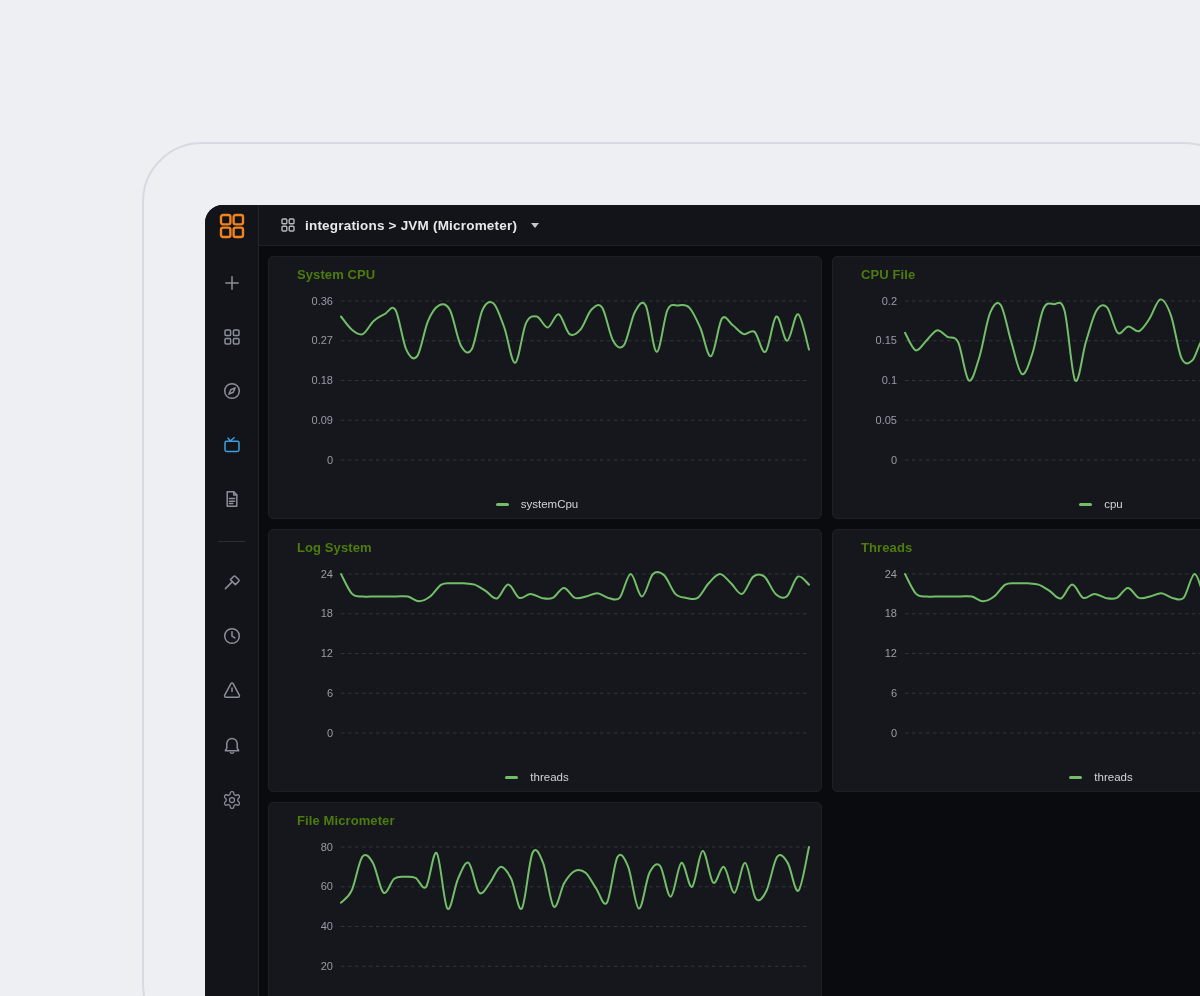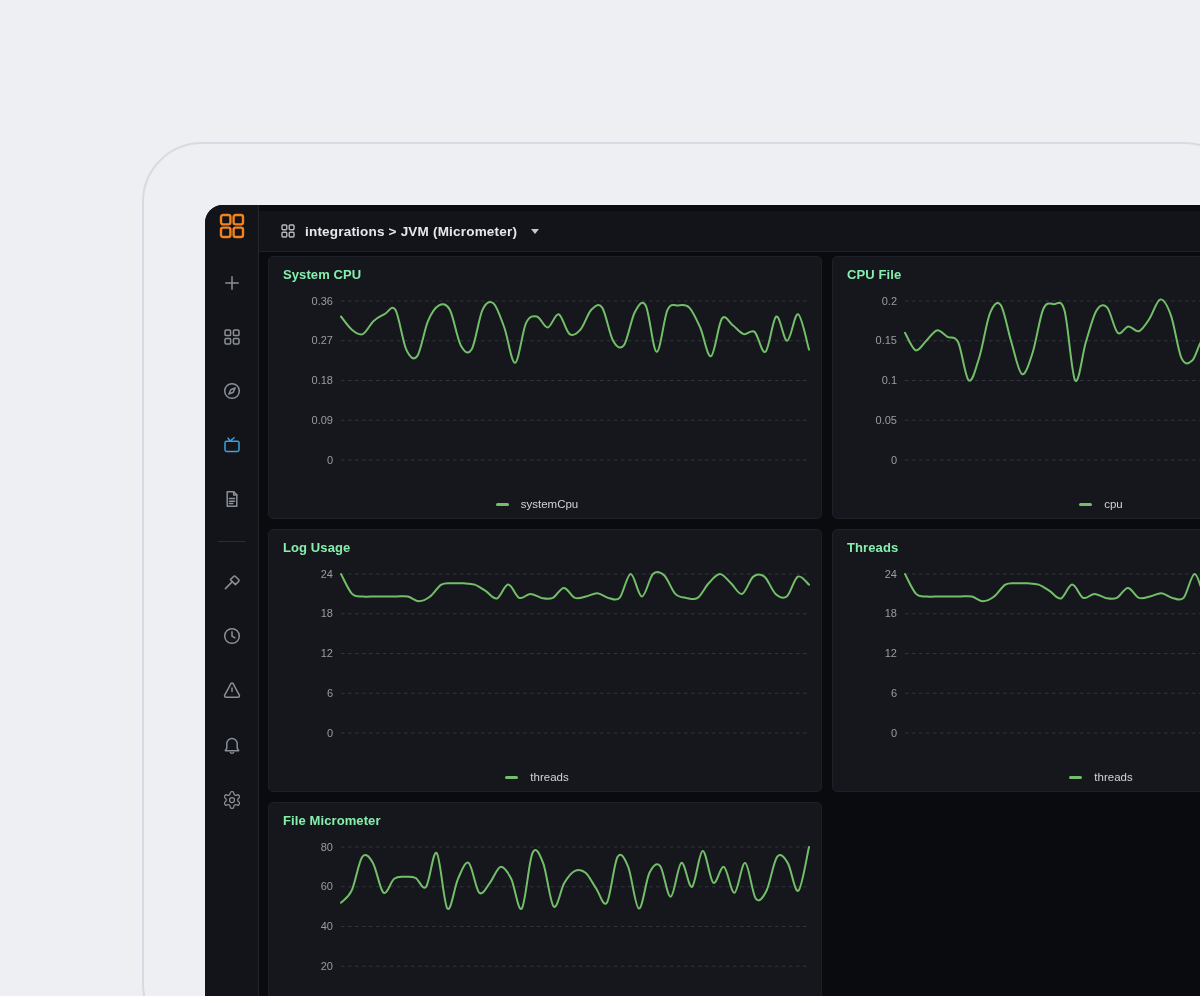--- a/index.html
+++ b/index.html
@@ -20,32 +20,32 @@
     display:flex; align-items:center; justify-content:center; cursor:pointer; }
   .side-item { position:absolute; left:0; width:53px; height:36px;
     display:flex; align-items:center; justify-content:center; cursor:pointer; }
   .si { stroke:#8b8f97; fill:none; stroke-width:1.5; stroke-linecap:round; stroke-linejoin:round; }
   .si.active { stroke:#3ba1e0; }
   .side-divider { position:absolute; left:13px; top:336px; width:27px; height:1px; background:#2c2e36; }
 
   
   .header { position:absolute; left:54px; top:0; width:941px; height:41px;
     background:#121419; border-bottom:1px solid #1f2127;
-    display:flex; align-items:center; padding-left:22px;margin-top:6px; }
+    display:flex; align-items:center; padding-left:22px; }
   .breadcrumb { display:flex; align-items:center; gap:10px; cursor:pointer; }
   .breadcrumb-text { color:#e7e8ea; font-size:13.5px; font-weight:700; letter-spacing:.2px; }
   .caret { width:0; height:0; margin-left:4px;
     border-left:4.5px solid transparent; border-right:4.5px solid transparent;
     border-top:5.5px solid #c5c7cc; }
 
   
   .panel { position:absolute; width:554px; height:263px; background:#15171c;
     border:1px solid #1e2027; border-radius:5px; overflow:hidden; }
-  .panel-title { position:absolute; left:14px; top:10px; font-size:13px; font-weight:700;
-    color:#86efac; letter-spacing:.1px; cursor:pointer; z-index:2; }
+  .panel-title { position:absolute; left:28px; top:10px; font-size:13px; font-weight:700;
+    color:#4d7c0f; letter-spacing:.1px; cursor:pointer; z-index:2; }
   .chart-svg { position:absolute; left:0; top:0; width:554px; height:263px; }
   .gridline { stroke:#32343c; stroke-width:1; stroke-dasharray:3.5 3.5; }
   .tick { fill:#989ca4; font-size:11px; text-anchor:end; font-family:"Liberation Sans",sans-serif; }
   .series-line { fill:none; stroke-width:2; stroke-linejoin:round; stroke-linecap:round; }
   .legend { position:absolute; left:0; right:16px; top:241px; display:flex; justify-content:center;
     align-items:center; gap:12px; cursor:pointer; }
   .legend-dash { width:13px; height:3px; border-radius:2px; background:#73bf69; }
   .legend-label { color:#d2d3d6; font-size:11.5px; }
 
   .p1 { left:63px;  top:51px; }
@@ -193,21 +193,21 @@
           <text x="64" y="206.5" class="tick">0</text>
           <path d="M72.0,75.8C73.8,78.7,79.1,92.0,82.6,93.3C86.2,94.6,89.7,87.1,93.3,83.8C96.8,80.4,100.4,74.1,103.9,73.4C107.5,72.8,111.0,77.8,114.5,79.8C118.1,81.8,121.6,78.1,125.2,85.3C128.7,92.6,132.3,121.1,135.8,123.5C139.4,125.9,142.9,110.9,146.5,99.7C150.0,88.4,153.5,64.5,157.1,55.9C160.6,47.3,164.2,43.1,167.7,48.0C171.3,52.9,174.8,73.8,178.4,85.3C181.9,96.9,185.5,115.4,189.0,117.1C192.5,118.9,196.1,106.5,199.6,95.7C203.2,84.8,206.7,60.0,210.3,52.0C213.8,43.9,217.4,46.9,220.9,47.2C224.5,47.4,228.0,40.8,231.5,53.5C235.1,66.3,238.6,118.2,242.2,123.5C245.7,128.8,249.3,97.0,252.8,85.3C256.4,73.7,259.9,59.4,263.5,53.5C267.0,47.7,270.5,46.7,274.1,50.4C277.6,54.1,281.2,72.6,284.7,75.8C288.3,79.0,291.8,69.7,295.4,69.4C298.9,69.2,302.5,75.5,306.0,74.2C309.5,72.9,313.1,66.8,316.6,61.5C320.2,56.2,323.7,42.9,327.3,42.4C330.8,41.9,334.4,48.5,337.9,58.3C341.5,68.1,345.0,93.7,348.5,101.2C352.1,108.8,355.6,106.8,359.2,103.6C362.7,100.4,366.3,84.5,369.8,82.2C373.4,79.8,376.9,90.6,380.5,89.3C384.0,88.0,387.5,75.8,391.1,74.2C394.6,72.6,398.2,77.7,401.7,79.8C405.3,81.9,408.8,88.7,412.4,86.9C415.9,85.2,419.5,67.1,423.0,69.4C426.5,71.8,430.1,94.6,433.6,101.2C437.2,107.9,440.7,112.4,444.3,109.2C447.8,106.0,451.4,91.7,454.9,82.2C458.5,72.6,462.0,51.2,465.5,52.0C469.1,52.7,472.6,85.1,476.2,86.9C479.7,88.8,483.3,68.4,486.8,63.1C490.4,57.8,493.9,47.7,497.5,55.1C501.0,62.6,504.5,108.4,508.1,107.6C511.6,106.8,515.2,61.0,518.7,50.4C522.3,39.8,525.8,32.5,529.4,44.0C532.9,55.5,538.2,106.9,540.0,119.5" class="series-line" stroke="#73bf69"></path>
         </svg>
       <div class="legend">
         <span class="legend-dash"></span>
         <span class="legend-label">cpu</span>
       </div>
     </div>
 
     <div class="panel p3">
-      <div class="panel-title">Log Usage</div>
+      <div class="panel-title">Log System</div>
       <svg class="chart-svg" viewBox="0 0 554 263">
           <line x1="72" y1="44" x2="540" y2="44" class="gridline"></line>
           <text x="64" y="47.5" class="tick">24</text>
           <line x1="72" y1="83.75" x2="540" y2="83.75" class="gridline"></line>
           <text x="64" y="87.25" class="tick">18</text>
           <line x1="72" y1="123.5" x2="540" y2="123.5" class="gridline"></line>
           <text x="64" y="127" class="tick">12</text>
           <line x1="72" y1="163.25" x2="540" y2="163.25" class="gridline"></line>
           <text x="64" y="166.75" class="tick">6</text>
           <line x1="72" y1="203" x2="540" y2="203" class="gridline"></line>

